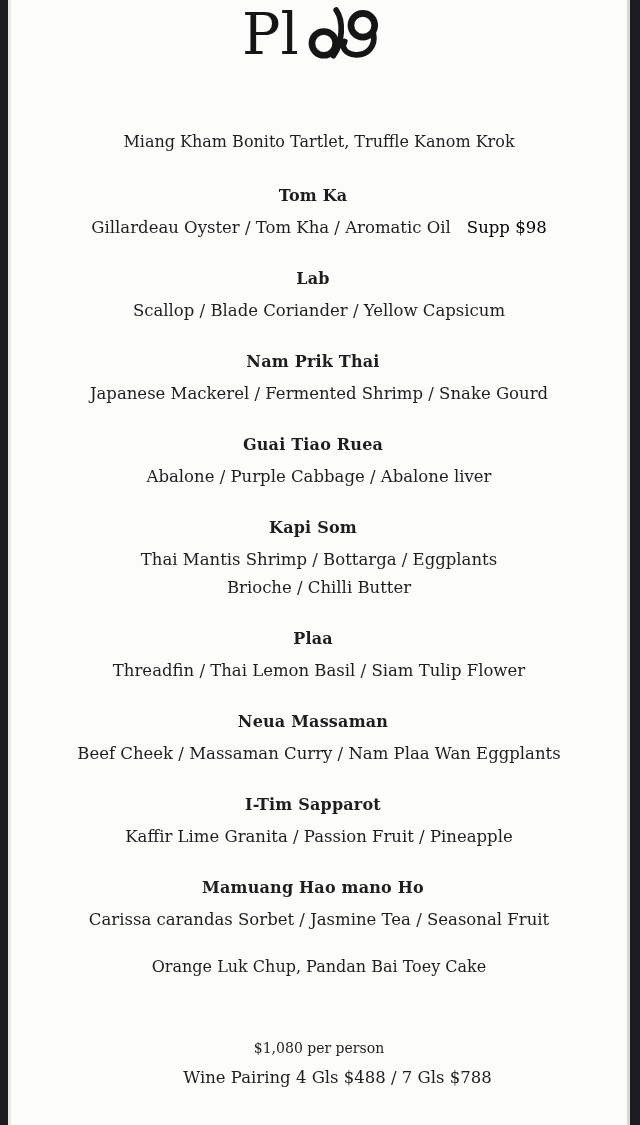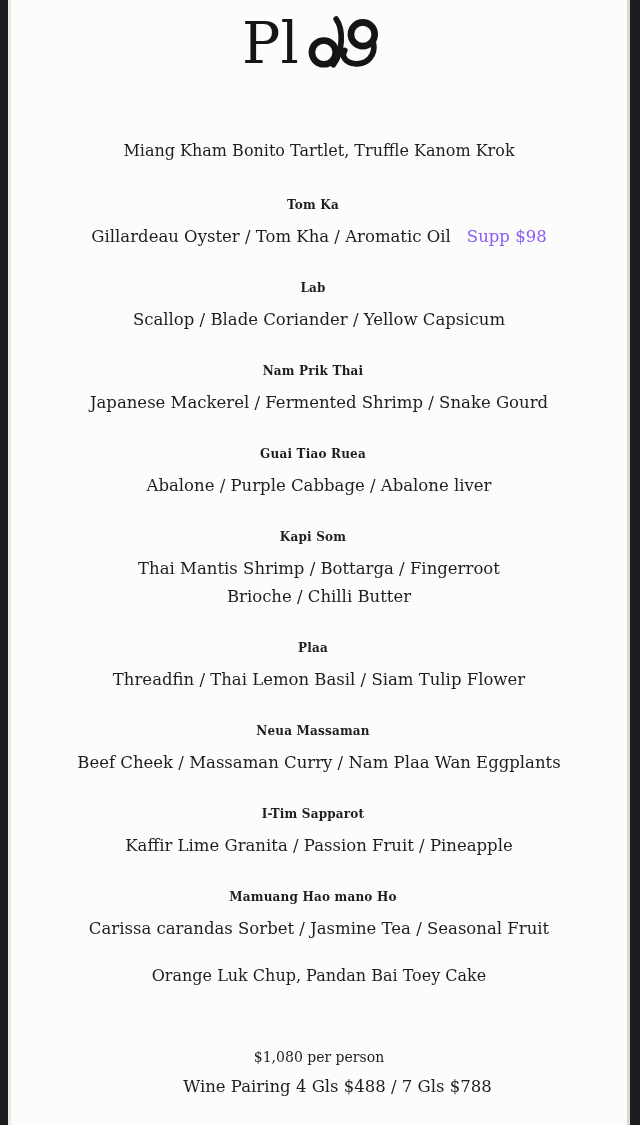--- a/index.html
+++ b/index.html
@@ -33,21 +33,20 @@
   }
   .page {
     position: absolute;
     left: 11px;
     right: 13px;
     top: 0;
     bottom: 0;
     text-align: center;
   }
   .logo-wrap {
-    padding-top: 9px;
     height: 62px;
   }
   .logo-wrap svg {
     display: block;
     margin: 0 auto;
     position: relative;
     left: 11px;
   }
   .intro-line {
     margin-top: 70px;
@@ -55,32 +54,32 @@
     line-height: 20px;
   }
   .course {
     margin-top: 26px;
   }
   .course.first {
     margin-top: 33px;
   }
   .course h3 {
     margin: 0 12px 7px 0;
-    font-size: 12px;
+    font-size: 16px;
     line-height: 22px;
     font-weight: 700;
     letter-spacing: 0.2px;
   }
   .course p {
     margin: 0;
     font-size: 16.5px;
     line-height: 28px;
   }
   .supp {
-    color: #8b5cf6;
+    color: #000000;
     margin-left: 16px;
   }
   .outro-line {
     margin-top: 23px;
     font-size: 16px;
     line-height: 20px;
     text-align: center;
   }
   .price-line {
     margin-top: 59px;
@@ -131,21 +130,21 @@
     <p>Japanese Mackerel / Fermented Shrimp / Snake Gourd</p>
   </div>
 
   <div class="course">
     <h3>Guai Tiao Ruea</h3>
     <p>Abalone / Purple Cabbage / Abalone liver</p>
   </div>
 
   <div class="course">
     <h3>Kapi Som</h3>
-    <p>Thai Mantis Shrimp / Bottarga / Fingerroot</p>
+    <p>Thai Mantis Shrimp / Bottarga / Eggplants</p>
     <p>Brioche / Chilli Butter</p>
   </div>
 
   <div class="course">
     <h3>Plaa</h3>
     <p>Threadfin / Thai Lemon Basil / Siam Tulip Flower</p>
   </div>
 
   <div class="course">
     <h3>Neua Massaman</h3>

